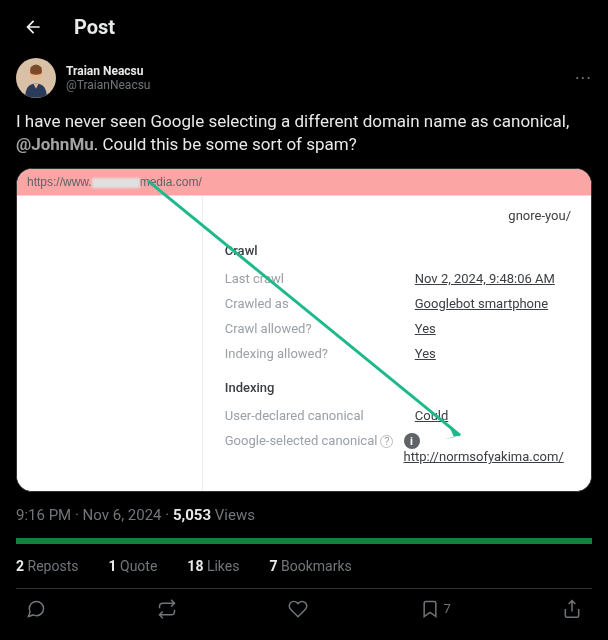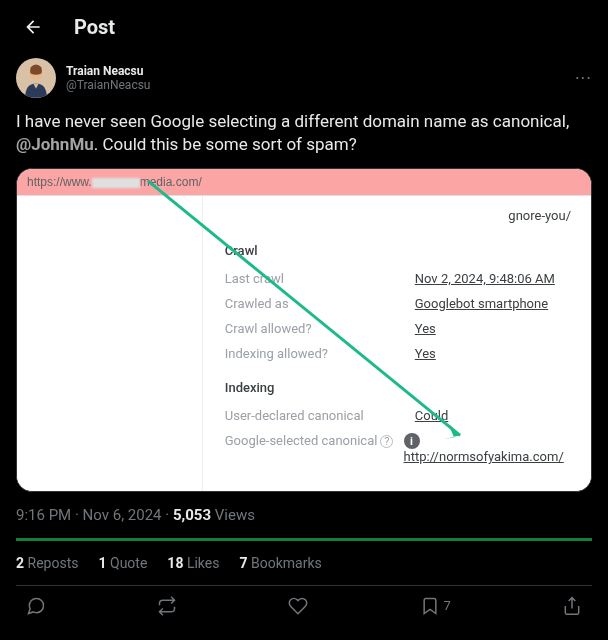--- a/index.html
+++ b/index.html
@@ -121,23 +121,23 @@
   pointer-events: none;
 }
 .meta {
   color: #71767b;
   font-size: 15px;
   padding: 14px 0;
 }
 .meta .views-count { color: #e7e9ea; font-weight: 700; }
 .stats-row {
   display: flex;
-  gap: 20px;
+  gap: 30px;
   padding: 14px 0;
-  border-top: 3px solid #15803d;
+  border-top: 6px solid #15803d;
   border-bottom: 1px solid #2f3336;
   font-size: 14px;
   color: #71767b;
 }
 .stats-row span b { color: #e7e9ea; font-weight: 700; }
 .actions {
   display: flex;
   justify-content: space-between;
   padding: 10px 10px 0 10px;
   color: #71767b;

